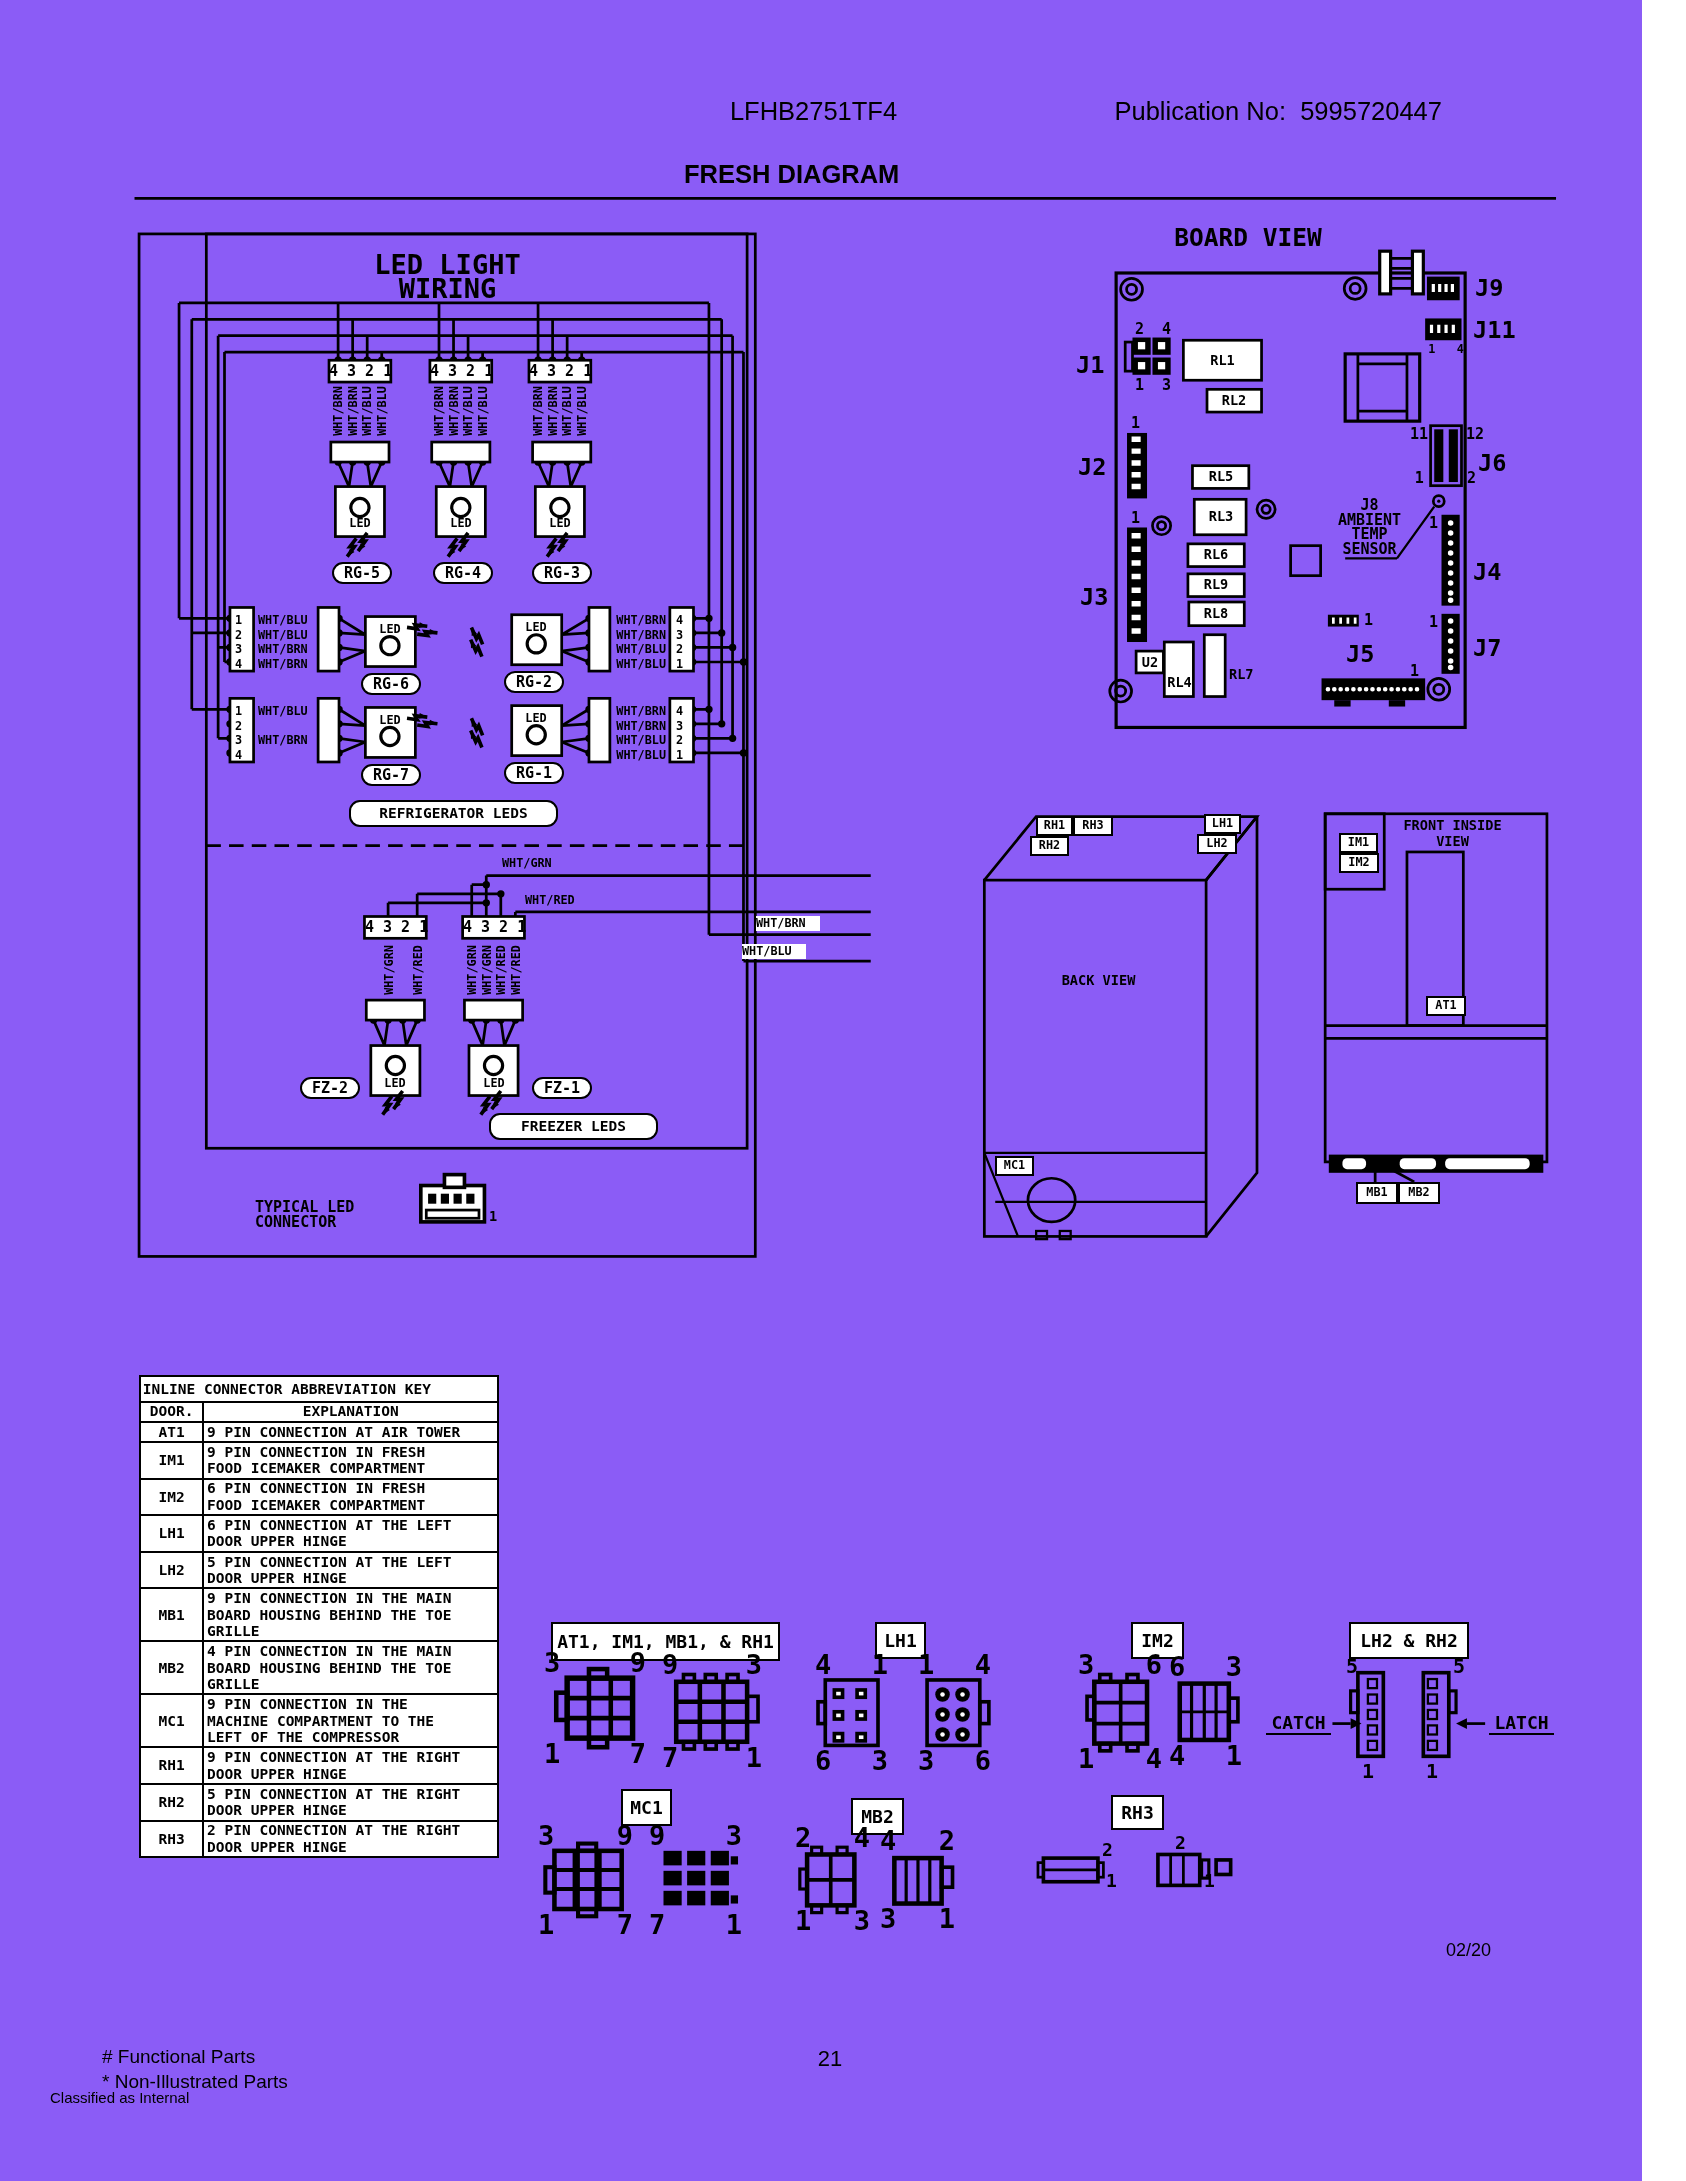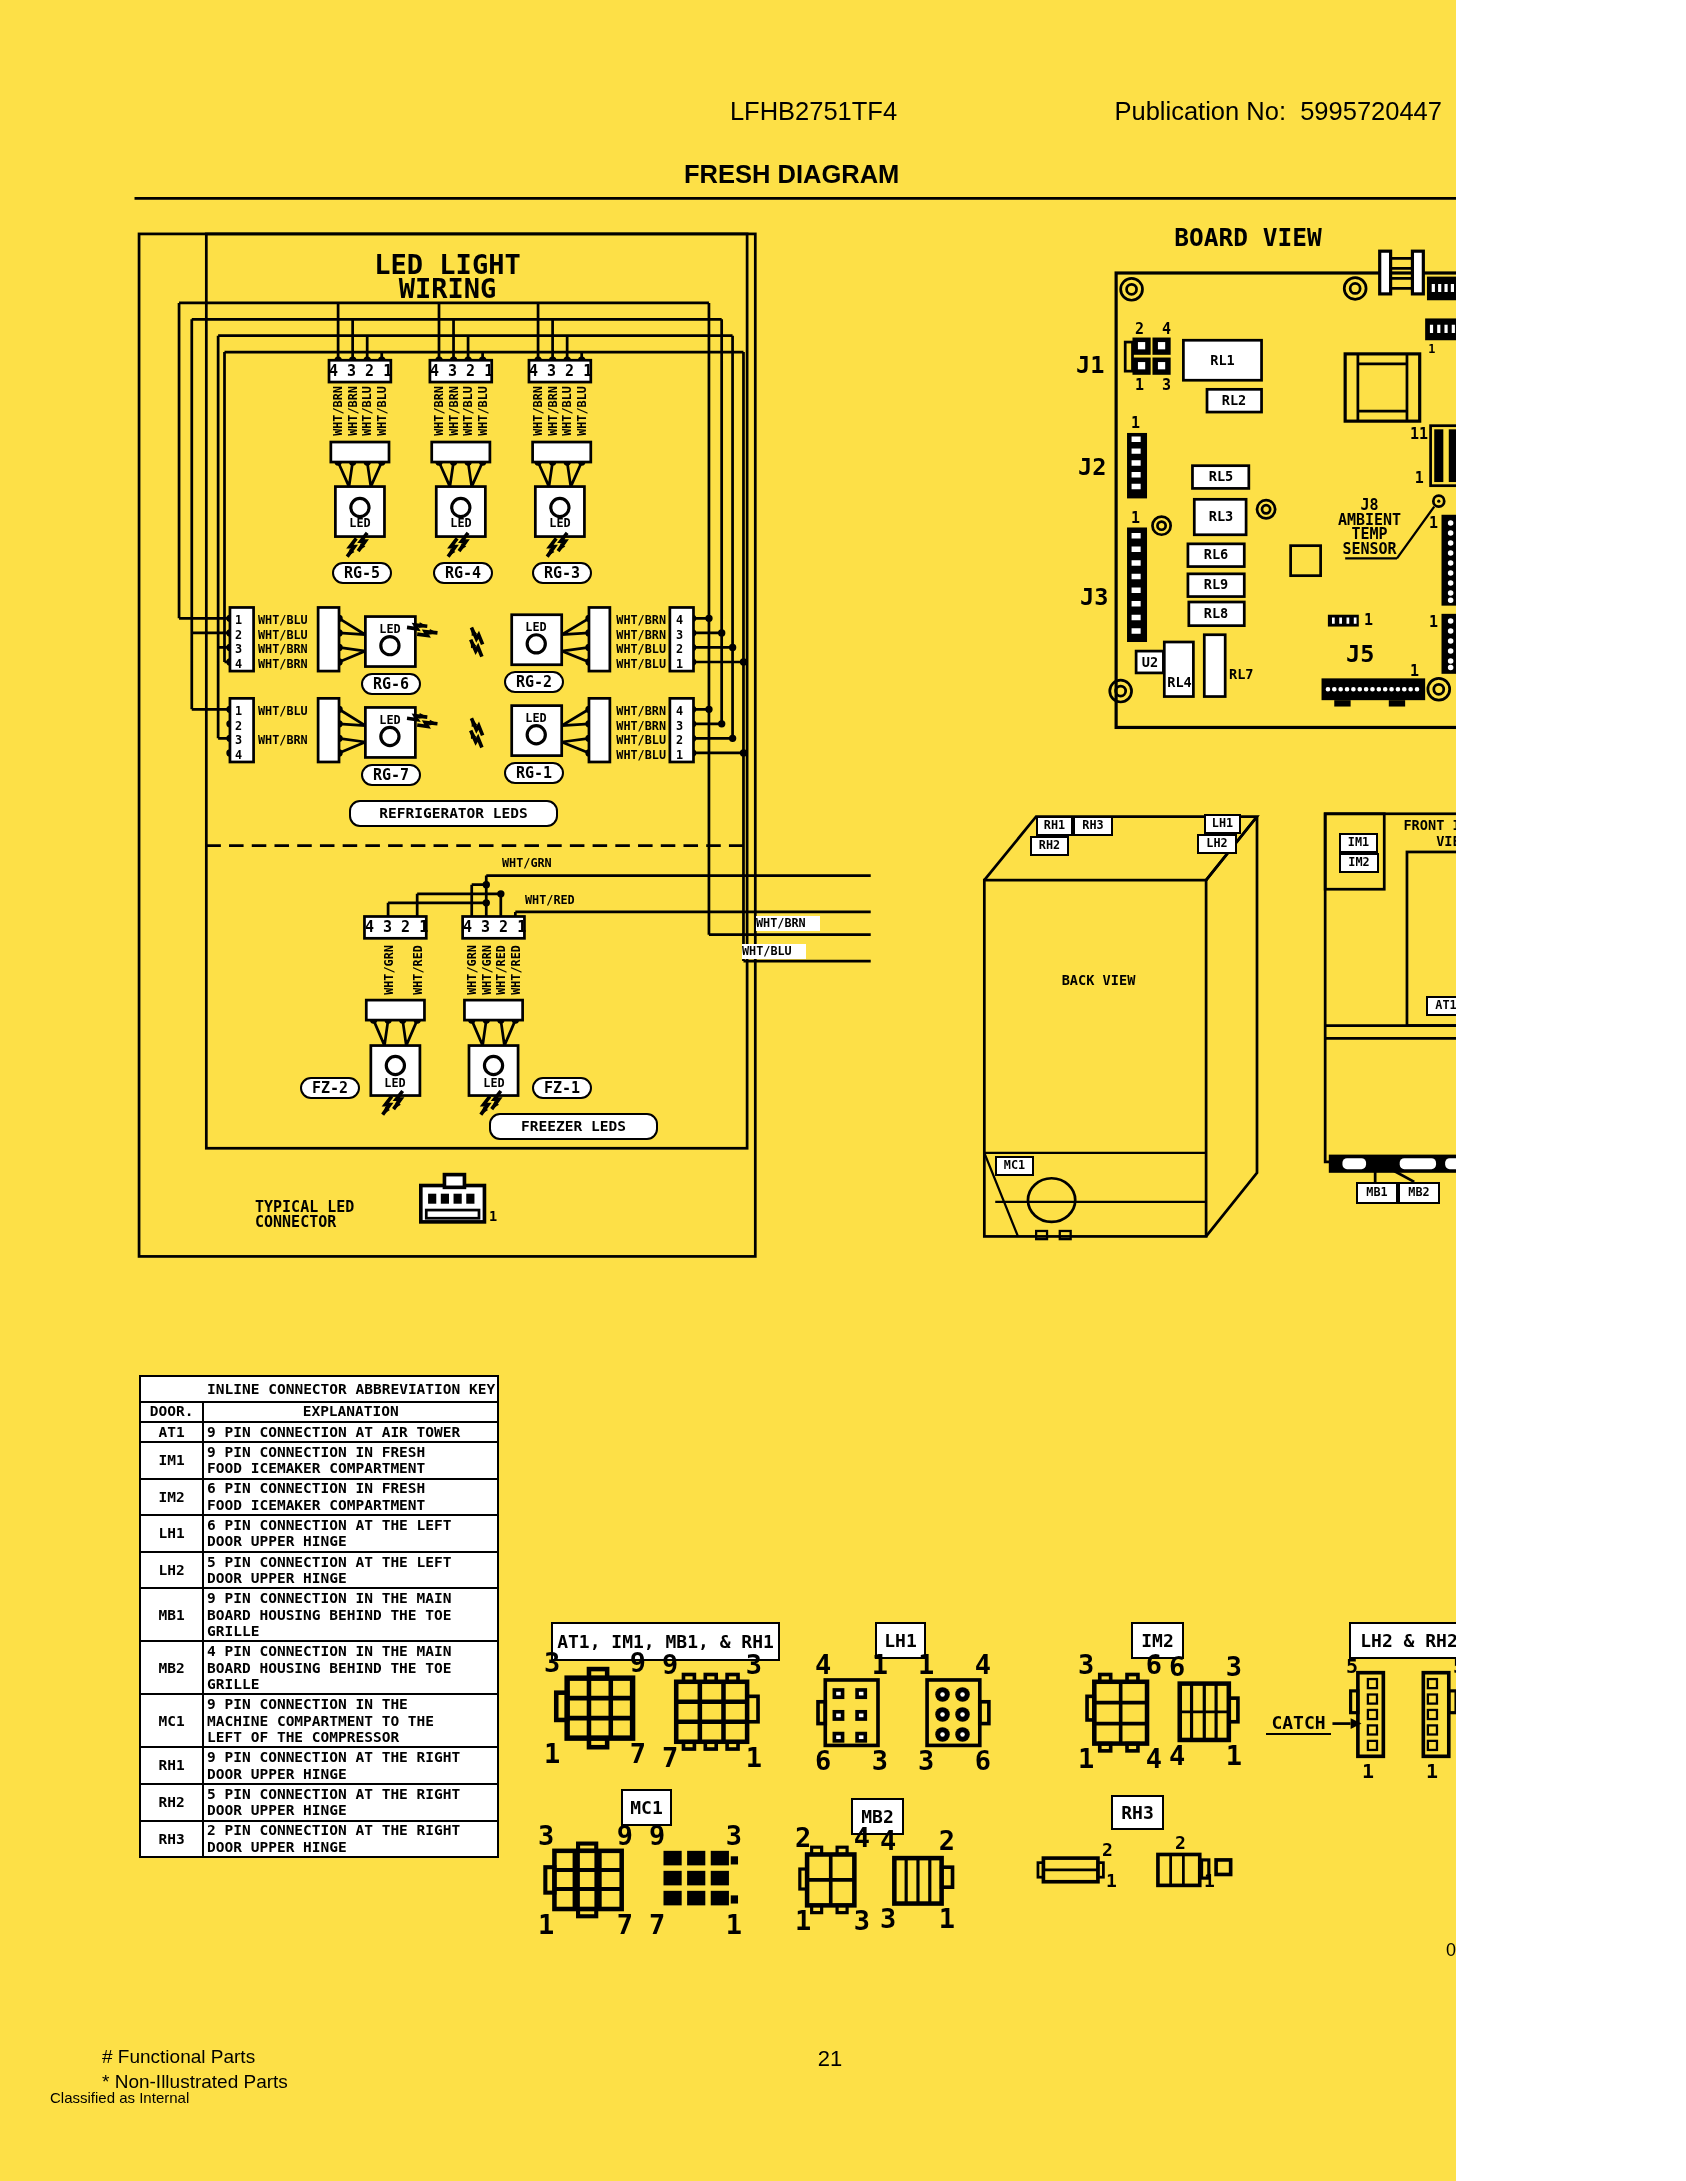--- a/index.html
+++ b/index.html
@@ -1,16 +1,16 @@
 <!DOCTYPE html>
 <html style="font-size:14.5px"><head>
 <meta charset="utf-8">
 <style>
   html,body{margin:0;padding:0;background:#fff}
-  #page{position:relative;width:1456px;height:2182px;background:#fde047;overflow:hidden}
+  #page{position:relative;width:1642px;height:2182px;background:#8b5cf6;overflow:hidden}
   .t{position:absolute;font-family:"DejaVu Sans Mono",monospace;font-weight:bold;white-space:pre-line;color:#000}
   .c{text-align:center}.r{text-align:right}.pre{white-space:pre}
   .f13{font-size:11.8px;line-height:14.5px}
   .f14{font-size:15px;line-height:14.5px}
   .f15{font-size:13.6px;line-height:15.5px}
   .f16{font-size:14.5px;line-height:17.3px}
   .f20{font-size:18px;line-height:20px}
   .f22{font-size:20px;line-height:22px}
   .f24{font-size:27px;line-height:23.6px}
   .f26{font-size:23.6px;line-height:25.5px}
@@ -18,21 +18,21 @@
   .rot{transform:rotate(-90deg);line-height:14.5px;text-align:center}
   .pill{border:2.3px solid #000;border-radius:11px;background:#fff;display:flex;align-items:center;justify-content:center}
   .lbl{border:2.3px solid #000;background:#fff;display:flex;align-items:center;justify-content:center;font-size:11.8px;line-height:11.8px}
   .bx{border:2.7px solid #000;background:#fff;display:flex;align-items:center;justify-content:center}
   .sb{display:flex;justify-content:space-between}
   .sans{font-family:"Liberation Sans",sans-serif;font-weight:400;white-space:pre}
   .ul{border-bottom:2.3px solid #000}
   #abbr{position:absolute;left:139px;top:1375px;width:360px;border-collapse:collapse;background:#fff;
         font-family:"DejaVu Sans Mono",monospace;font-weight:bold;font-size:14.5px;line-height:16.4px;color:#000}
   #abbr td{border:2.3px solid #000;padding:0.9px 2.7px;white-space:pre-line;vertical-align:middle}
-  #abbr .ttl{text-align:right;padding:3.6px 1.8px;border:2.7px solid #000}
+  #abbr .ttl{text-align:left;padding:3.6px 1.8px;border:2.7px solid #000}
   #abbr .hd{text-align:center}
   #abbr .ab{width:56px;text-align:center}
   svg{position:absolute;left:0;top:0}
 </style>
 </head>
 <body>
 
 <div id="page">
 
 <svg width="1686" height="2182" viewBox="0 0 1855 2400">

